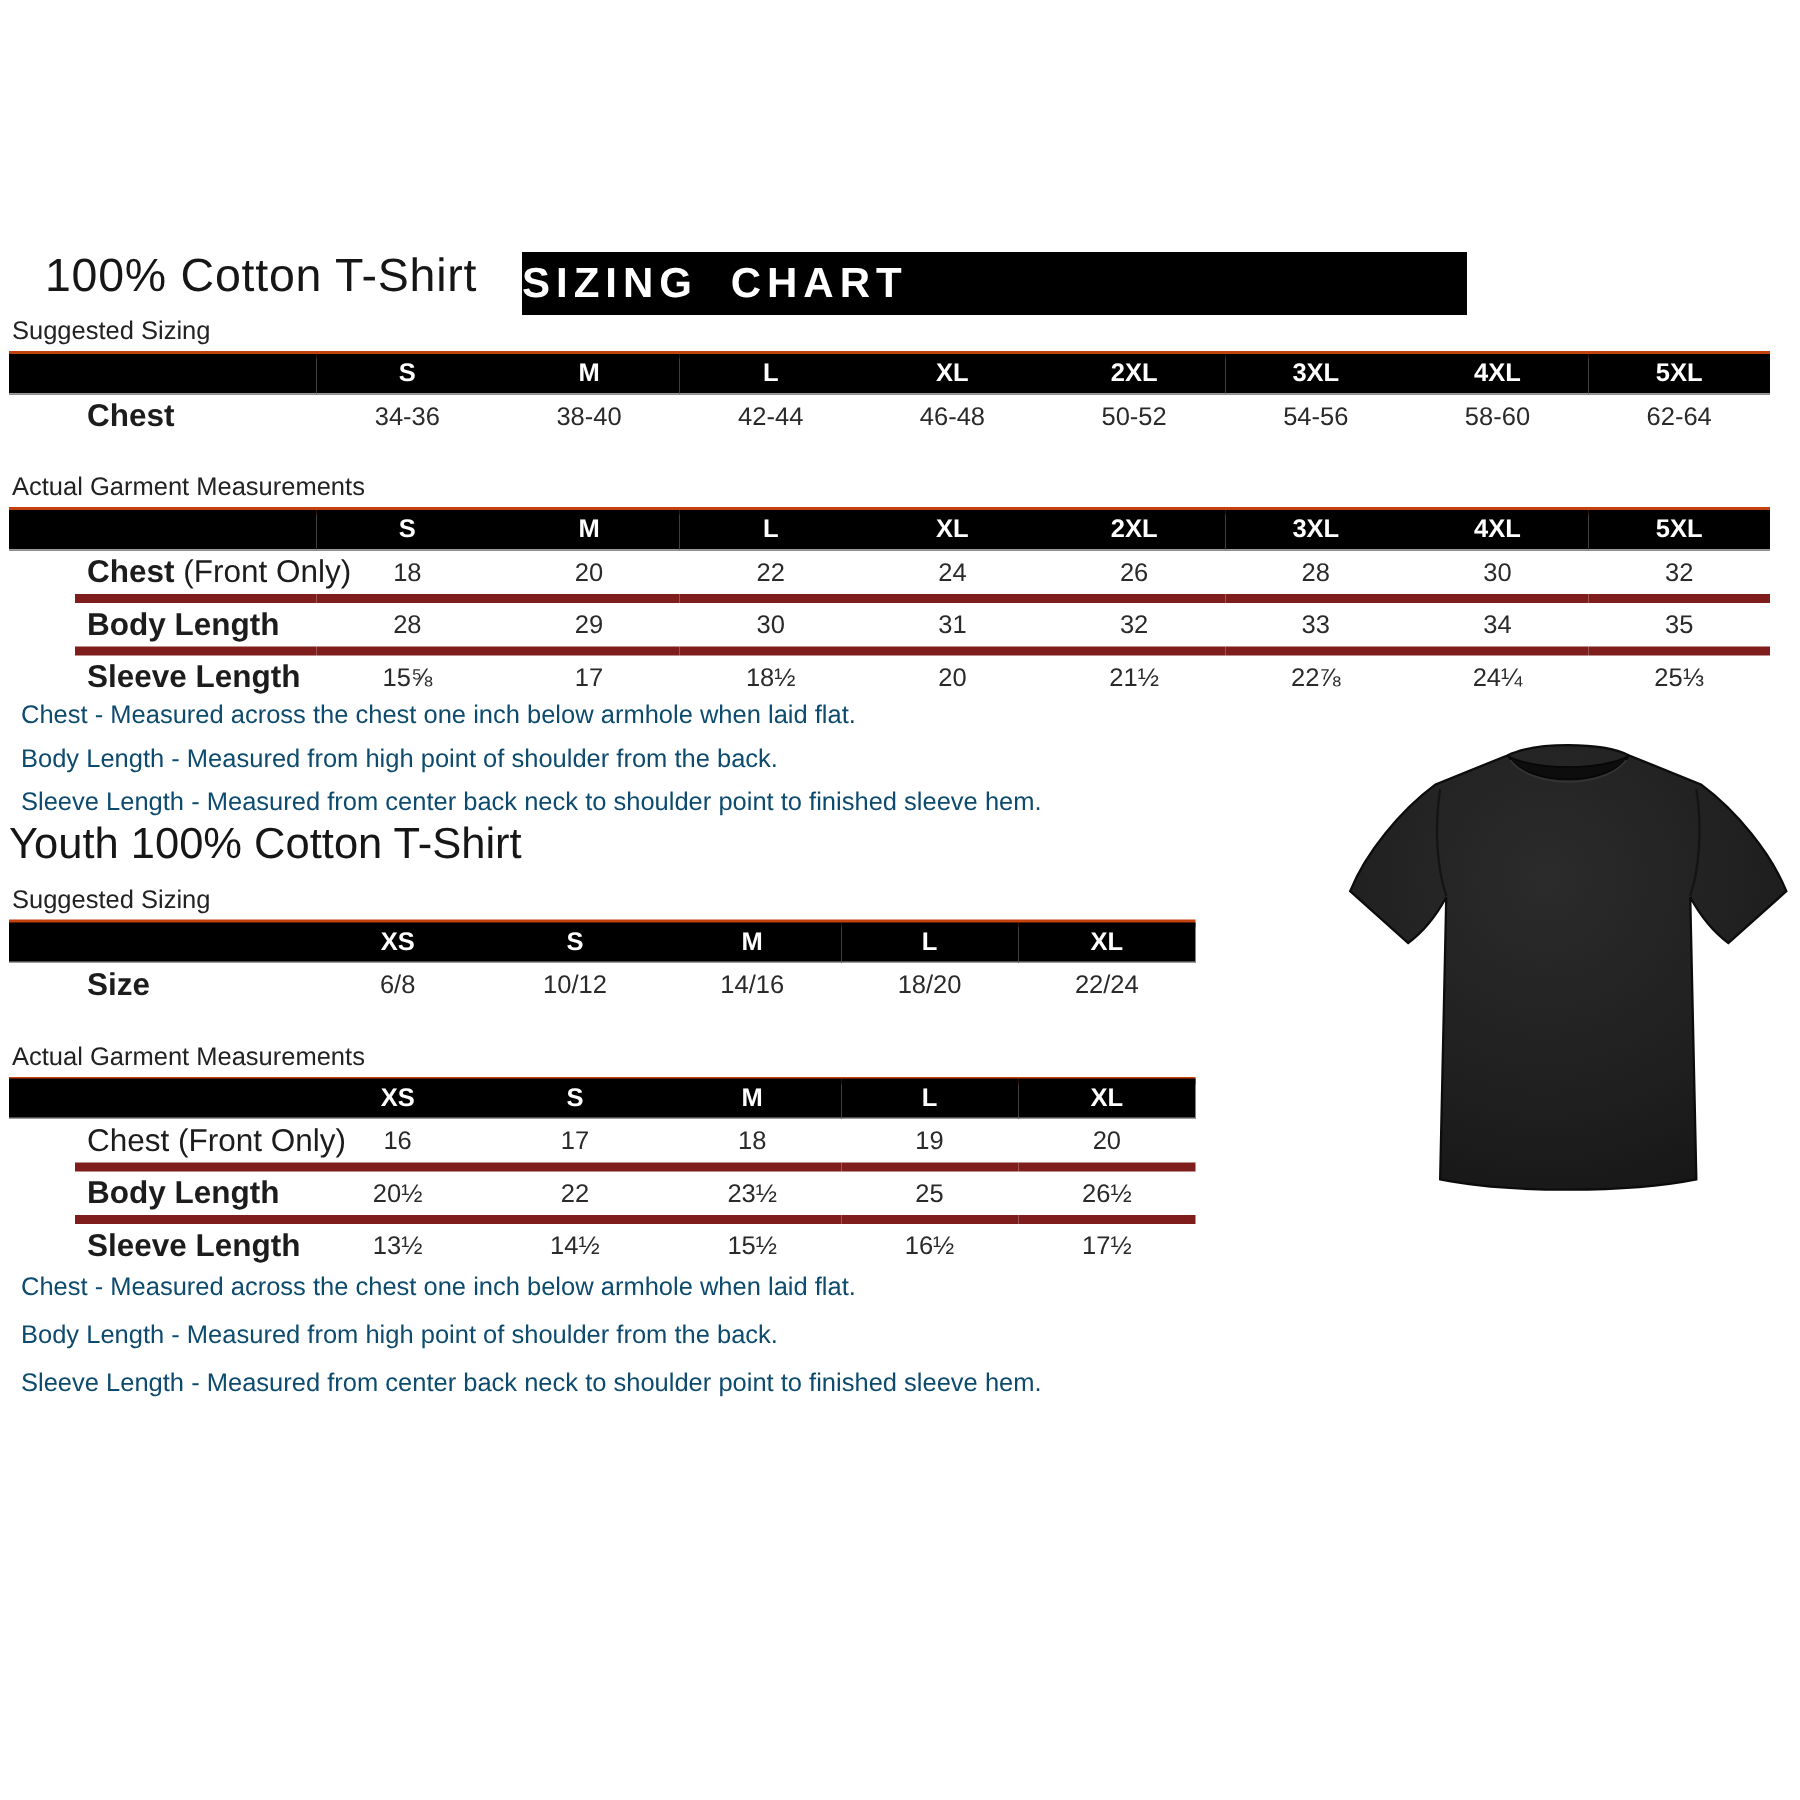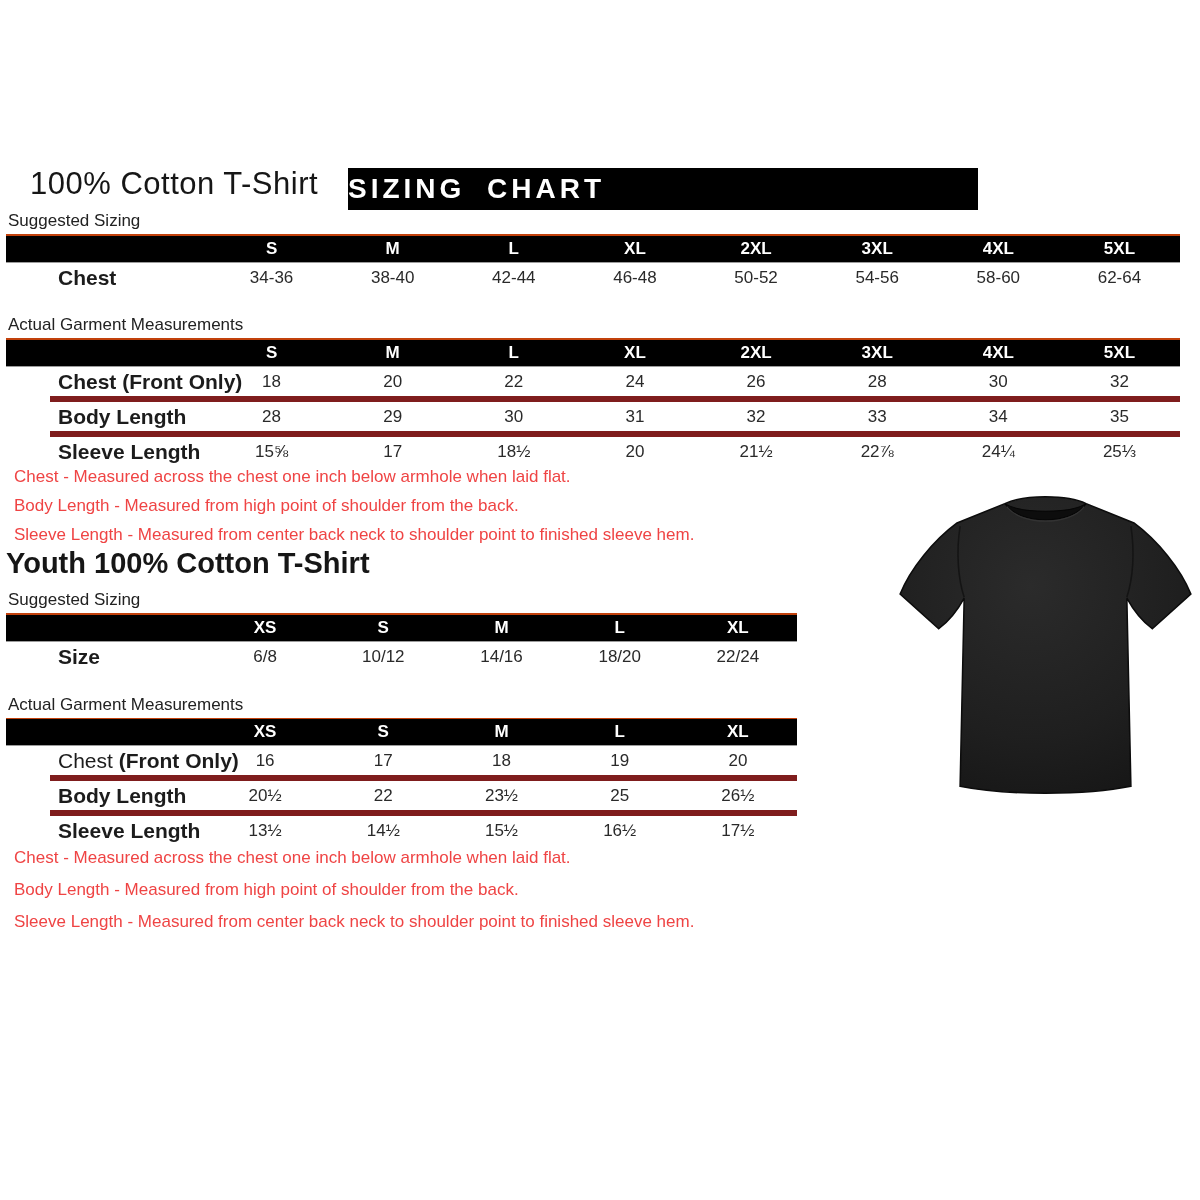--- a/index.html
+++ b/index.html
@@ -7,44 +7,44 @@
     position:relative; width:1200px; height:1200px; background:#ffffff;
     font-family:"Liberation Sans", sans-serif; color:#1f1f1f; overflow:hidden;
   }
   
   .title{position:absolute; left:30px; top:166px; font-size:31px; font-weight:400; color:#161616; letter-spacing:0.5px;}
   .banner{
     position:absolute; left:348px; top:168px; width:630px; height:42px;
     background:#000; color:#fff; font-weight:bold; font-size:28px;
     letter-spacing:4px; word-spacing:10px; text-align:left; line-height:42px;
   }
-  .youth-title{position:absolute; left:6px; top:547px; font-size:29px; font-weight:bold; color:#161616;}
+  .youth-title{position:absolute; left:6px; top:547px; font-size:29px; font-weight:normal; color:#161616;}
   
   .slabel{
     position:absolute; left:6px; font-size:17px; color:#222;
     border-bottom:5px solid #c2410c; padding:0 0 3px 2px;
   }
   .slabel.w-adult{width:1172px;}
   .slabel.w-youth{width:789px;}
   
   .sizing-table{position:absolute; left:6px; display:grid;}
   .t-adult{width:1174px; grid-template-columns:205px repeat(8,1fr);}
   .t-youth{width:791px;  grid-template-columns:200px repeat(5,1fr);}
   .sizing-table .th{
     background:#000; color:#fff; font-weight:bold; font-size:17px;
     height:26px; line-height:26px; text-align:center;
     border-bottom:1px solid #9c9c9c;
   }
   .sizing-table .td{height:29px; line-height:29px; text-align:center; font-size:17px; color:#2a2a2a;}
   .sizing-table .tl{height:29px; line-height:29px; font-size:21px; padding-left:8px; white-space:nowrap; color:#1c1c1c;margin-left:44px;}
   .sizing-table .sep{border-top:6px solid #7f1d1d;}
   .sizing-table .b{font-weight:bold;}
-  .sizing-table .note{font-weight:700;}
-  
-  .notes{position:absolute; left:14px; font-size:17px; color:#ef4444;}
+  .sizing-table .note{font-weight:400;}
+  
+  .notes{position:absolute; left:14px; font-size:17px; color:#0c4a6e;}
   .notes.n-adult div{line-height:29px;}
   .notes.n-youth div{line-height:32px;}
   
   .shirt{position:absolute; left:893px; top:488px; width:305px; height:318px;}
 </style>
 </head>
 <body>
 
 <div id="canvas">
 

